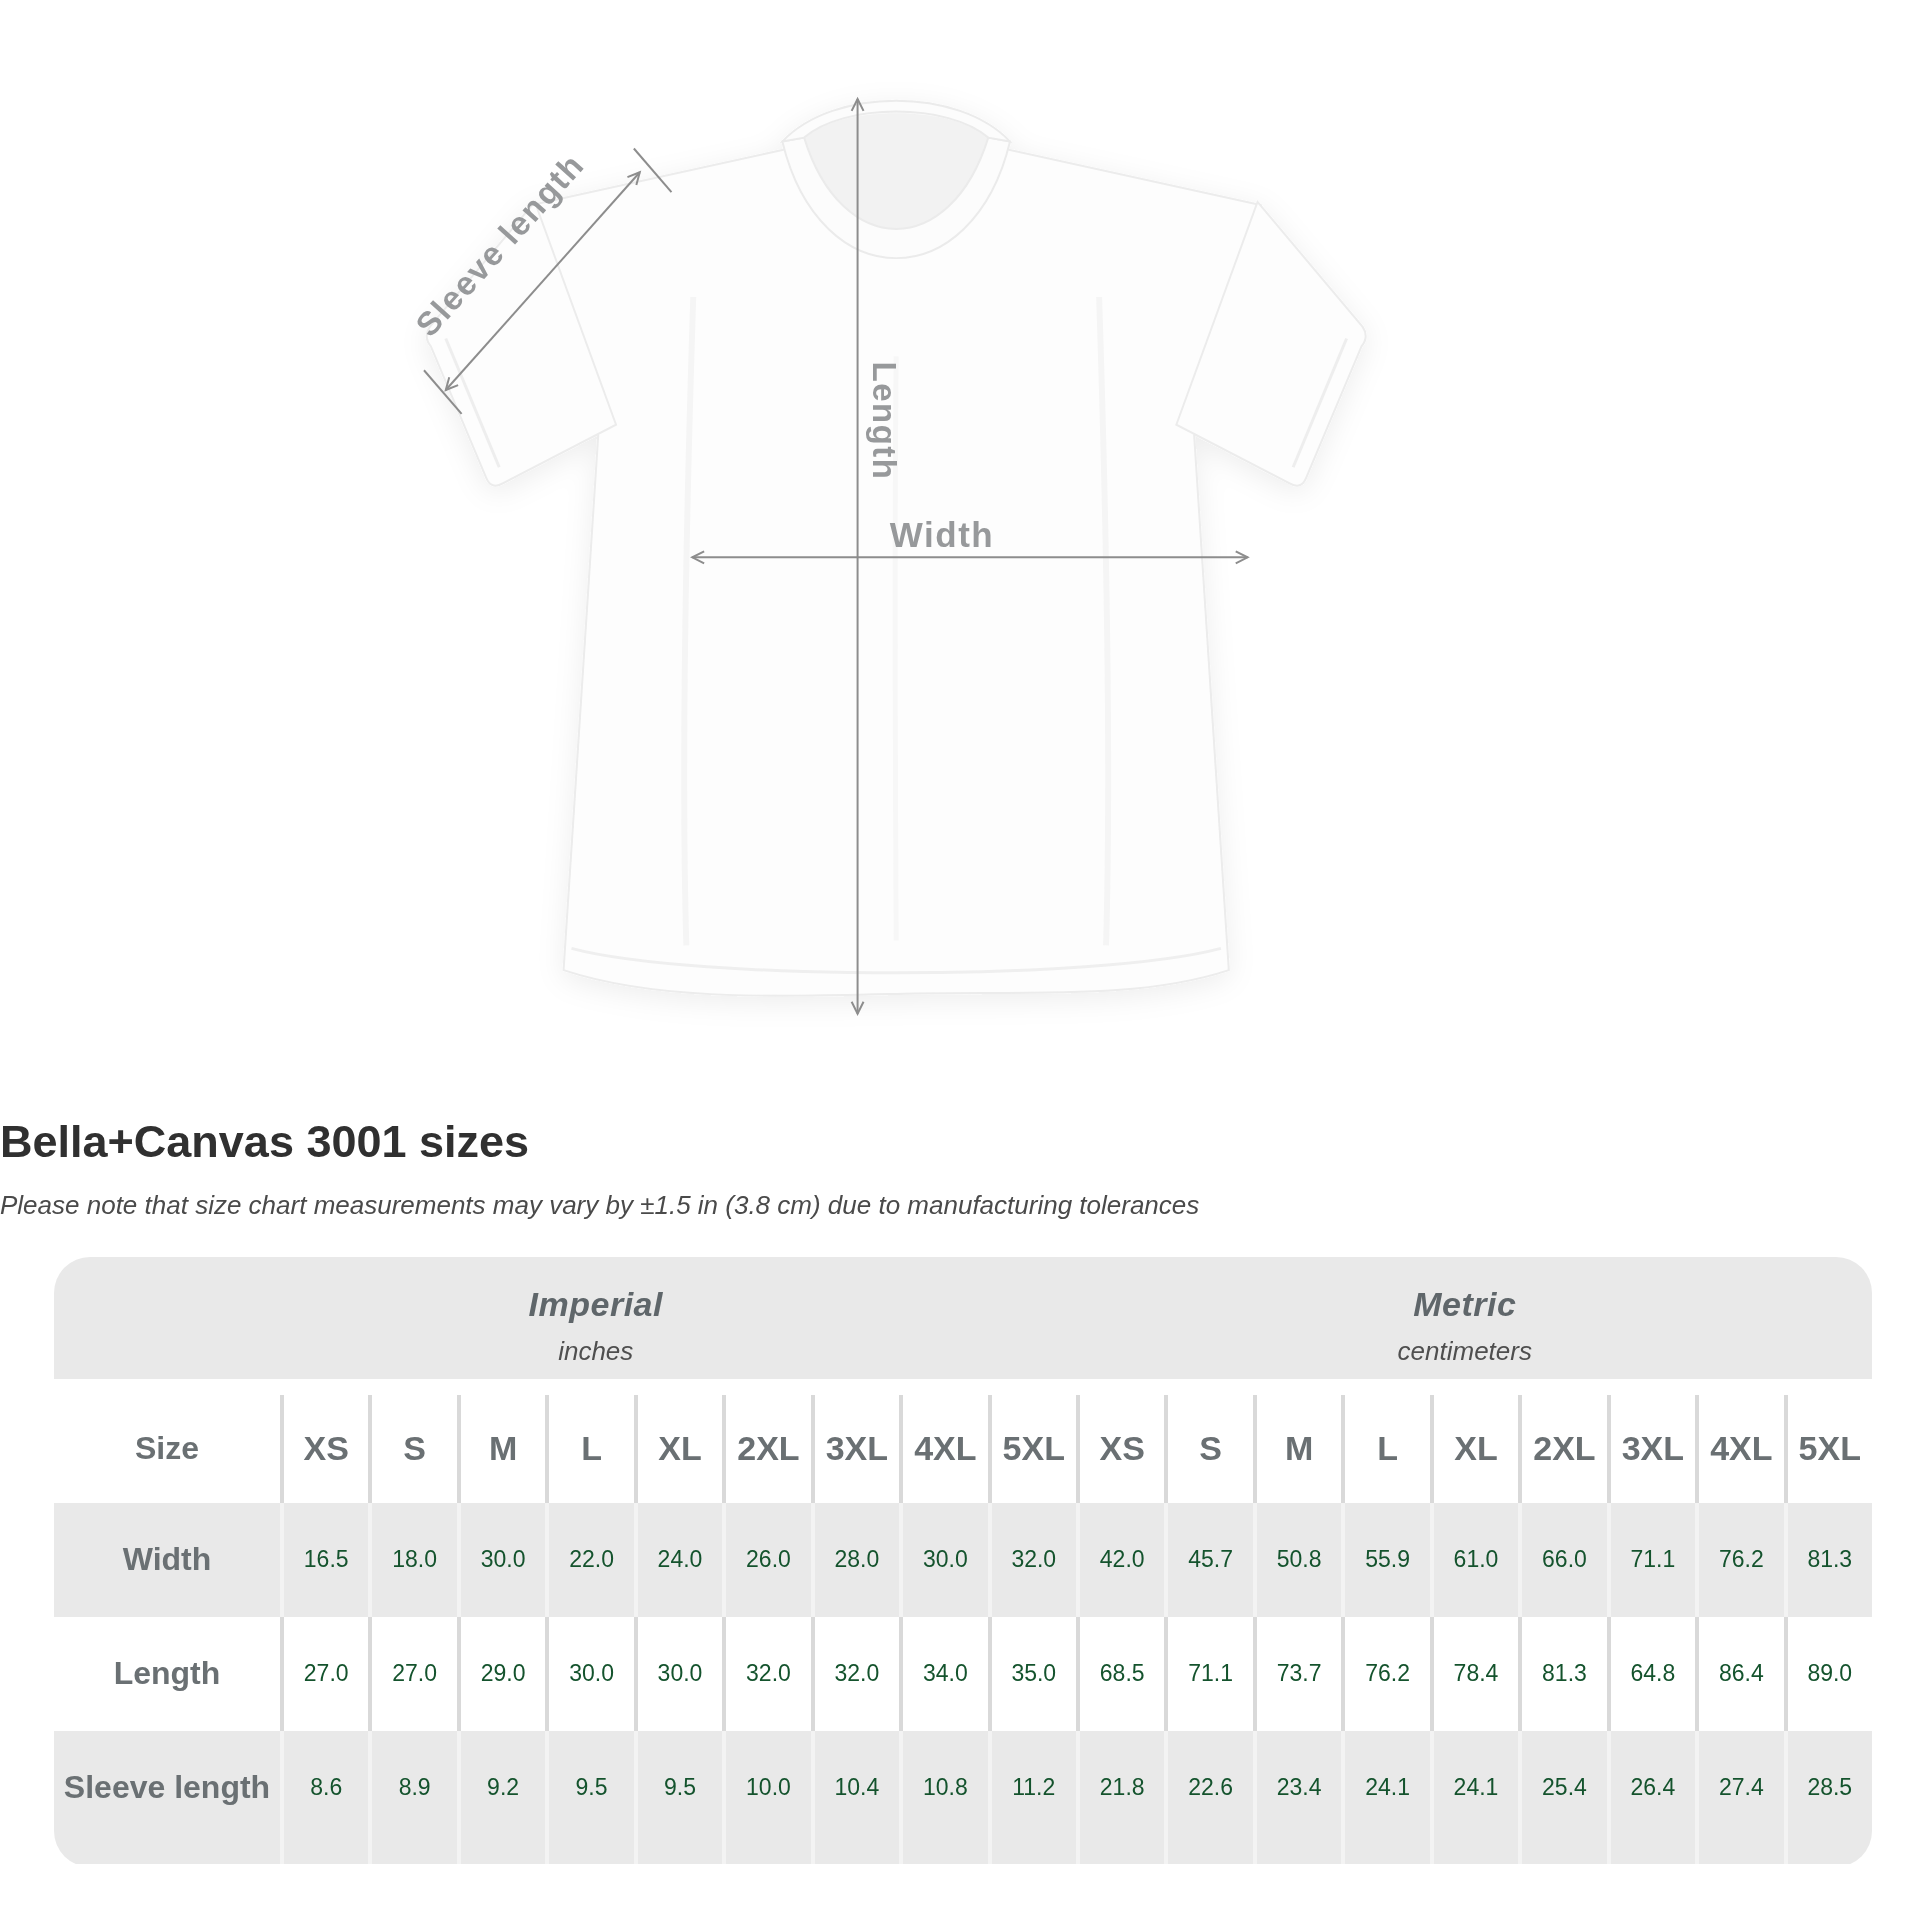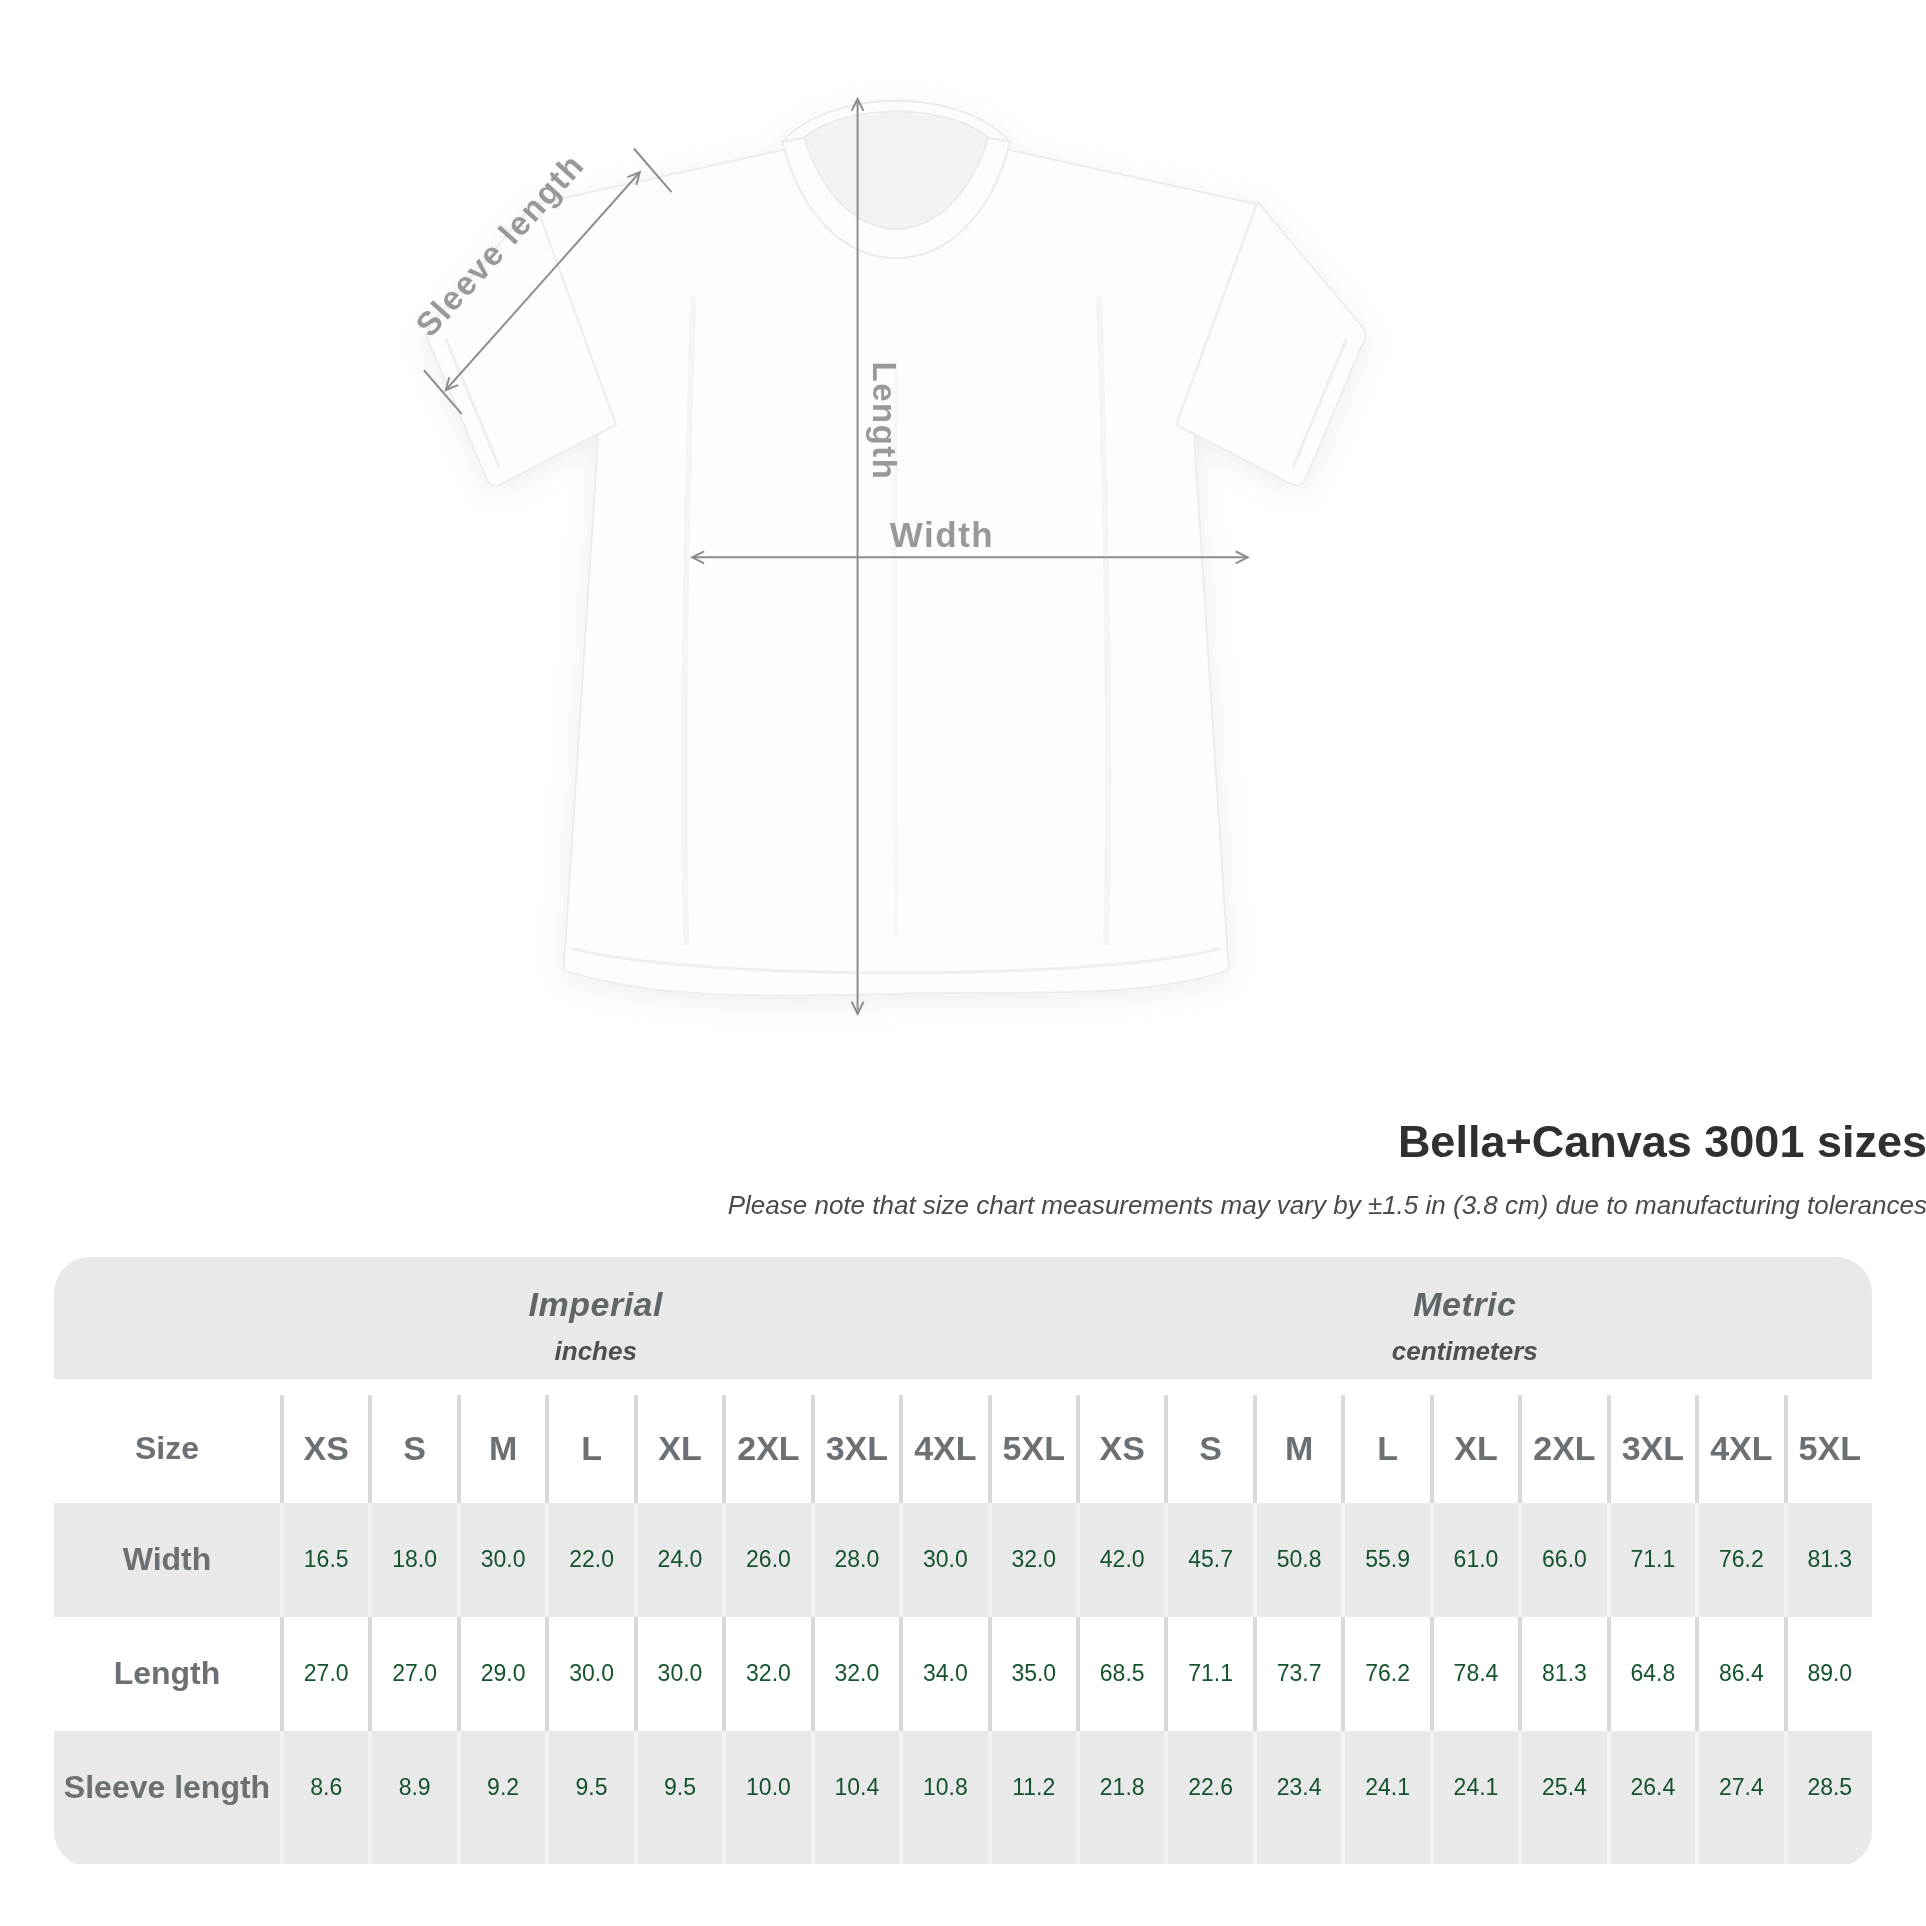--- a/index.html
+++ b/index.html
@@ -20,21 +20,21 @@
     color:#97999b;
     letter-spacing:1.5px;
     white-space:nowrap;
     transform-origin:center center;
   }
   .lbl-sleeve{left:500px;top:245px;font-size:33px;transform:translate(-50%,-50%) rotate(-48deg);}
   .lbl-length{left:884px;top:421px;font-size:33px;transform:translate(-50%,-50%) rotate(90deg);}
   .lbl-width{left:942px;top:535px;font-size:35px;transform:translate(-50%,-50%);}
 
   
-  .title-block{text-align:right;margin-top:36px;}
+  .title-block{text-align:left;margin-top:36px;}
   .main-title{
     margin:0;font-size:45px;line-height:1.1;font-weight:bold;color:#303030;
   }
   .subnote{
     margin:23px 0 0 0;font-size:26px;font-style:italic;color:#4a4a4a;
   }
 
   
   .table-card{
     position:relative;
@@ -50,21 +50,21 @@
     background:#e9e9e9;
   }
   .unit-group{
     position:absolute;top:28px;
     transform:translateX(-50%);
     text-align:center;
   }
   .unit-imperial{left:29.8%;}
   .unit-metric{left:77.6%;}
   .unit-name{font-size:34px;font-weight:bold;font-style:italic;color:#5f666a;letter-spacing:0.5px;}
-  .unit-sub{margin-top:12px;font-size:26px;font-style:italic;color:#4f4f4f;font-weight:bold;}
+  .unit-sub{margin-top:12px;font-size:26px;font-style:italic;color:#4f4f4f;}
 
   .grid{width:100%;}
   .row{
     display:grid;
     grid-template-columns:226px repeat(18, 1fr);
   }
   .row-header{height:108px;background:#ffffff;margin-top:16px;}
   .row.gray{background:#e9e9e9;}
   .row.white{background:#ffffff;}
   .row.gray, .row.white{height:114px;}

